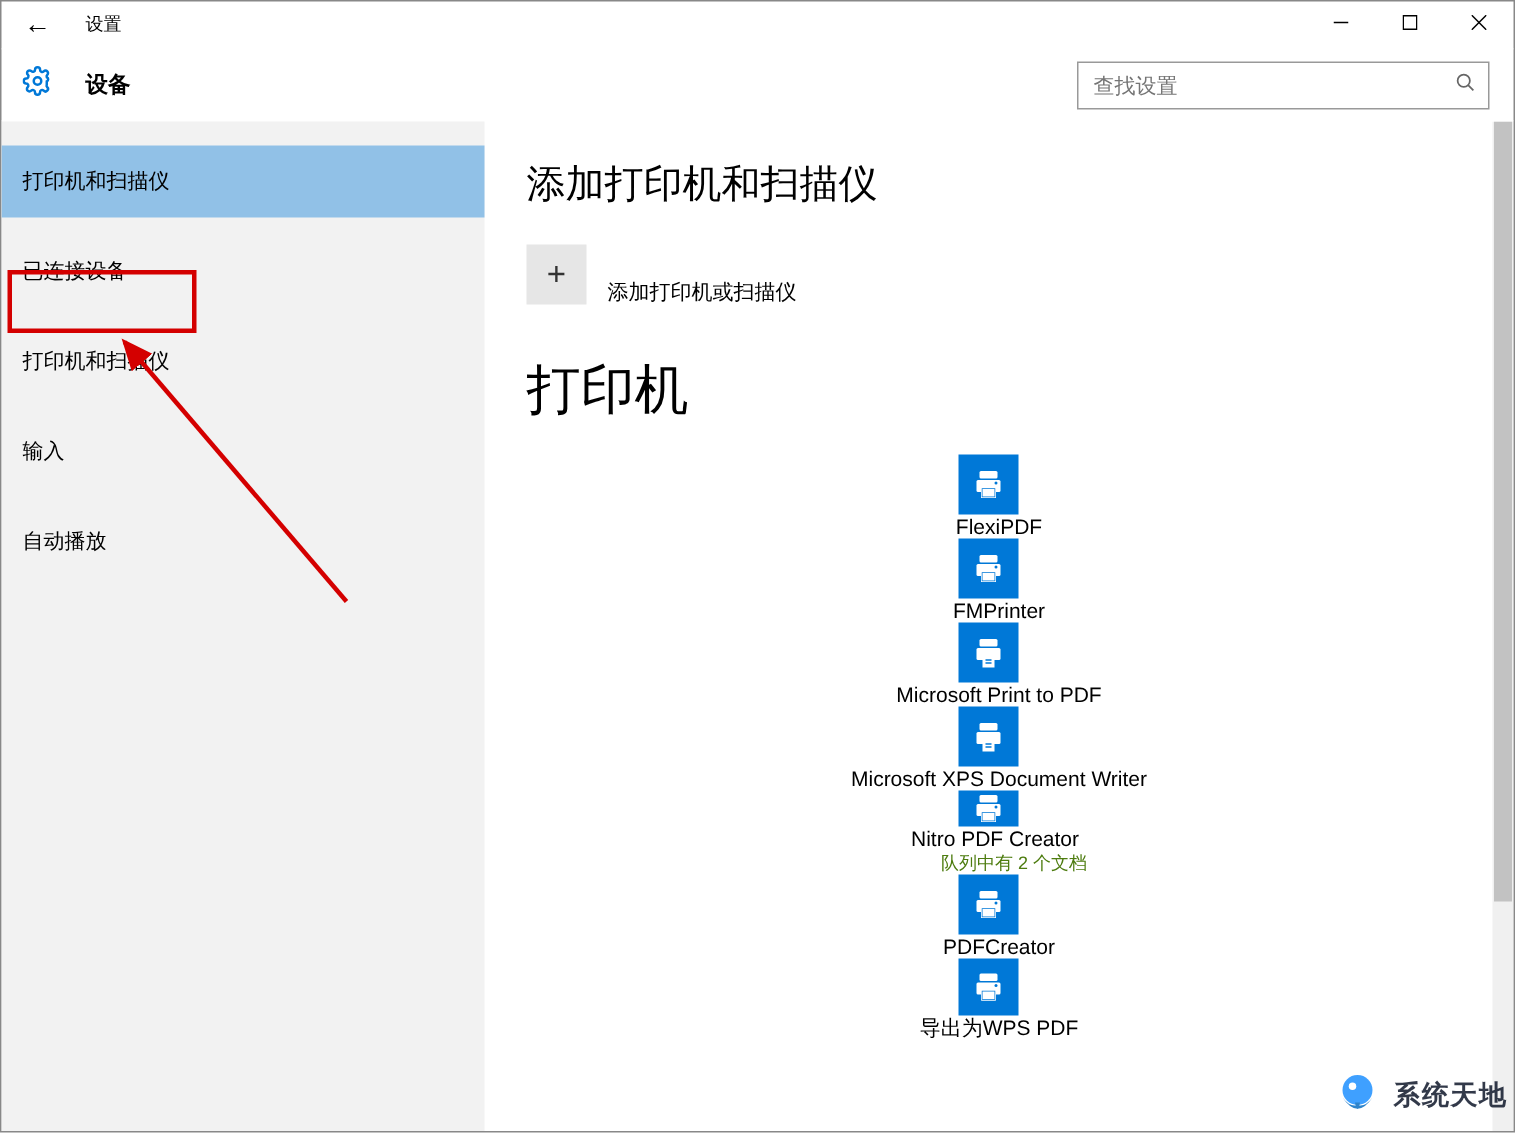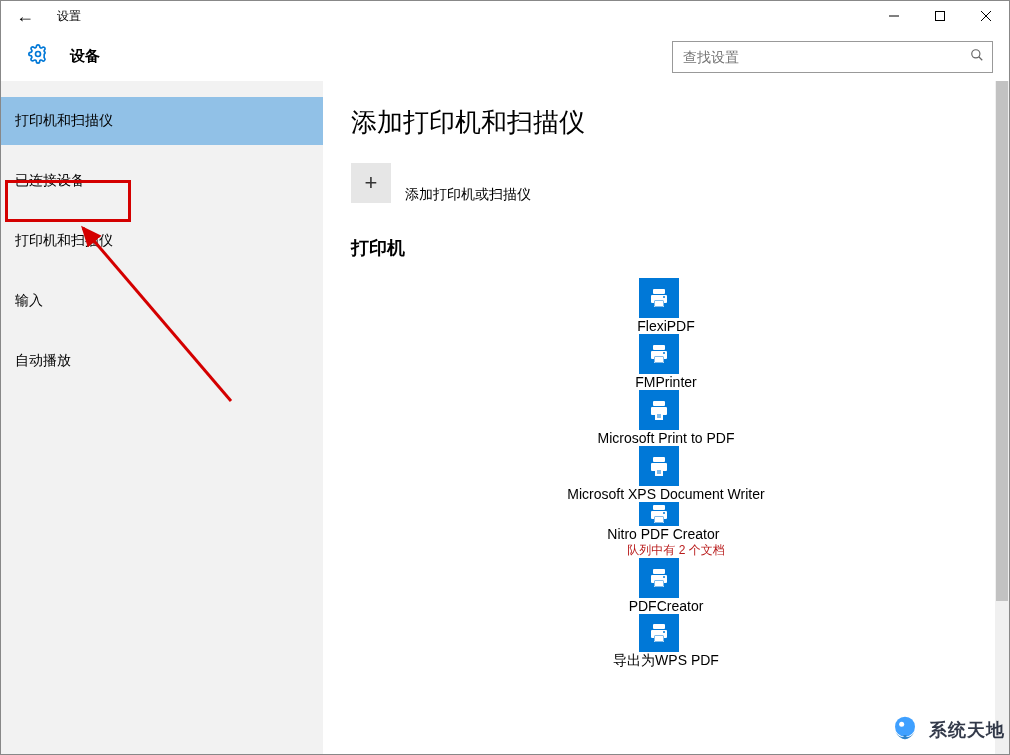--- a/index.html
+++ b/index.html
@@ -4,53 +4,53 @@
 <style>
   * { box-sizing: border-box; font-family: "Microsoft YaHei", "Segoe UI", sans-serif; }
   body { margin: 0; width: 1010px; height: 755px; background: #fff; overflow: hidden; position: relative; border: 1px solid #888; }
 
   .titlebar { height: 32px; display: flex; align-items: center; border-bottom: 1px solid #fff; }
   .titlebar .back { width: 48px; text-align: center; font-size: 18px; cursor: pointer; }
   .titlebar .title { font-size: 12px; margin-left: 8px; }
   .titlebar .spacer { flex: 1; }
   .win-btn { width: 46px; height: 32px; text-align: center; line-height: 32px; font-family: "Segoe UI Symbol", sans-serif; font-size: 11px; cursor: pointer; }
 
-  .header { height: 48px; display: flex; align-items: center; border-bottom: 1px solid #fff; padding-right: 16px; margin-left: 13px; }
+  .header { height: 48px; display: flex; align-items: center; border-bottom: 1px solid #fff; padding-right: 16px; }
   .gear { width: 48px; text-align: center; font-size: 18px; color: #0078d7; }
   .header-title { font-size: 15px; font-weight: 600; margin-left: 8px; }
   .header .spacer { flex: 1; }
-  .searchbox { width: 321px; height: 32px; border: 1px solid #999; display: flex; align-items: center; padding: 0 8px; }
+  .searchbox { width: 275px; height: 32px; border: 1px solid #999; display: flex; align-items: center; padding: 0 8px; }
   .searchbox input { flex: 1; border: none; outline: none; font-size: 14px; background: transparent; }
   .searchbox .search-icon { font-size: 14px; color: #555; }
 
   .content { display: flex; height: calc(755px - 32px - 48px - 2px); }
 
   .sidebar { width: 322px; background: #f2f2f2; padding-top: 4px; position: relative; }
   .side-item { height: 48px; display: flex; align-items: center; padding-left: 14px; font-size: 14px; cursor: pointer; margin-top: 12px; }
   .side-item.selected { background: #91c1e7; }
   .highlight-box { position: absolute; border: 3px solid #d40000; pointer-events: none; }
 
   .main { flex: 1; padding: 24px 28px 0 28px; overflow: hidden; position: relative; }
   .scrollbar { position: absolute; right: 0; top: 0; width: 14px; height: 100%; background: #f0f0f0; }
   .scrollbar .thumb { position: absolute; left: 1px; right: 1px; background: #c2c2c2; }
 
   h1.sec { font-size: 26px; font-weight: 400; margin: 0 0 22px 0; }
 
   .add-row { display: flex; align-items: center; margin-bottom: 32px; cursor: pointer; }
   .add-icon { width: 40px; height: 40px; background: #e6e6e6; color: #333; font-size: 22px; display: flex; align-items: center; justify-content: center; margin-right: 14px; }
   .add-label { font-size: 14px; margin-top: 24px; }
 
-  .sec-title { font-size: 18px; font-weight: 700; margin: 30px 0 18px 0; }
+  .sec-title { font-size: 36px; font-weight: 400; margin: 30px 0 18px 0; }
 
   .printer-row { display: flex; align-items: center; height: 56px; cursor: pointer; flex-direction: column; }
   .p-icon { width: 40px; height: 40px; background: #0078d7; margin-right: 14px; display: flex; align-items: center; justify-content: center; }
   .p-icon svg { width: 24px; height: 24px; }
   .p-text { display: flex; flex-direction: column; }
   .p-name { font-size: 14px; }
-  .p-sub { font-size: 12px; color: #b91c1c; padding-left: 20px; }
+  .p-sub { font-size: 12px; color: #4d7c0f; padding-left: 20px; }
 
   .cutoff-title { font-size: 24px; font-weight: 400; margin-top: 30px; white-space: nowrap; overflow: hidden; height: 18px; line-height: 8px; }
 
   .arrow-svg { position: absolute; pointer-events: none; }
 
   .watermark { position: absolute; right: 4px; bottom: 4px; display: flex; align-items: center; opacity: 0.85; }
   .watermark .wm-icon { width: 40px; height: 40px; }
   .watermark .wm-text { font-size: 18px; font-weight: 700; color: #0f172a; letter-spacing: 1px; margin-left: 4px; }
 </style>
 </head>

